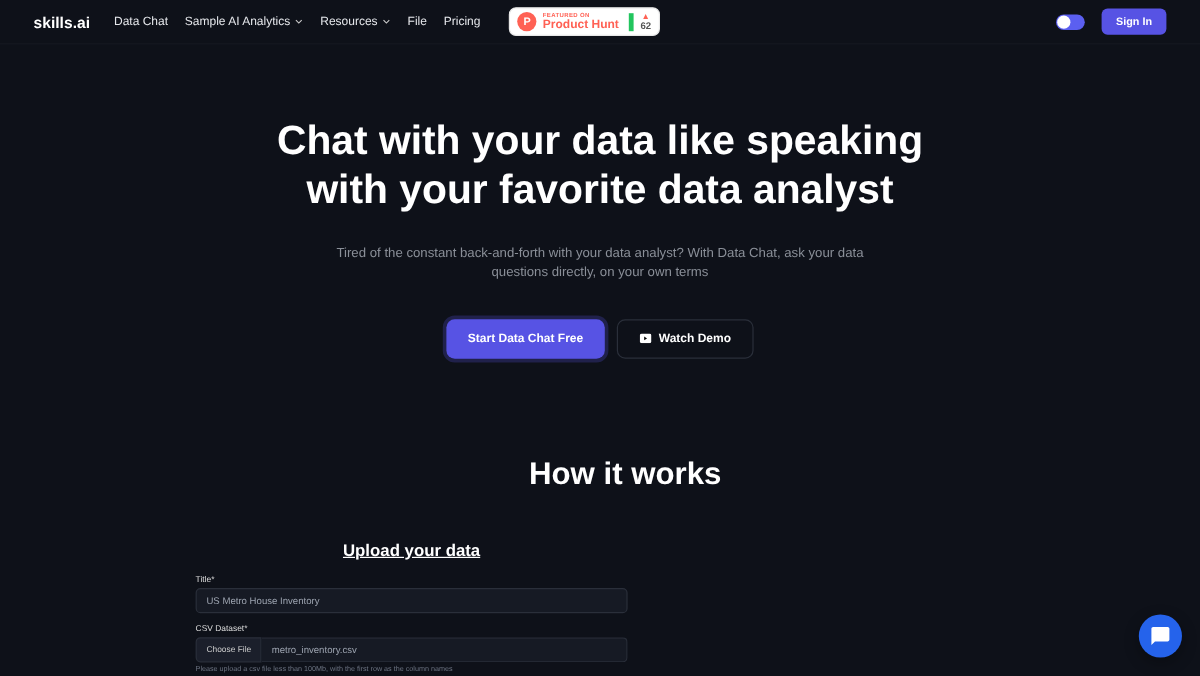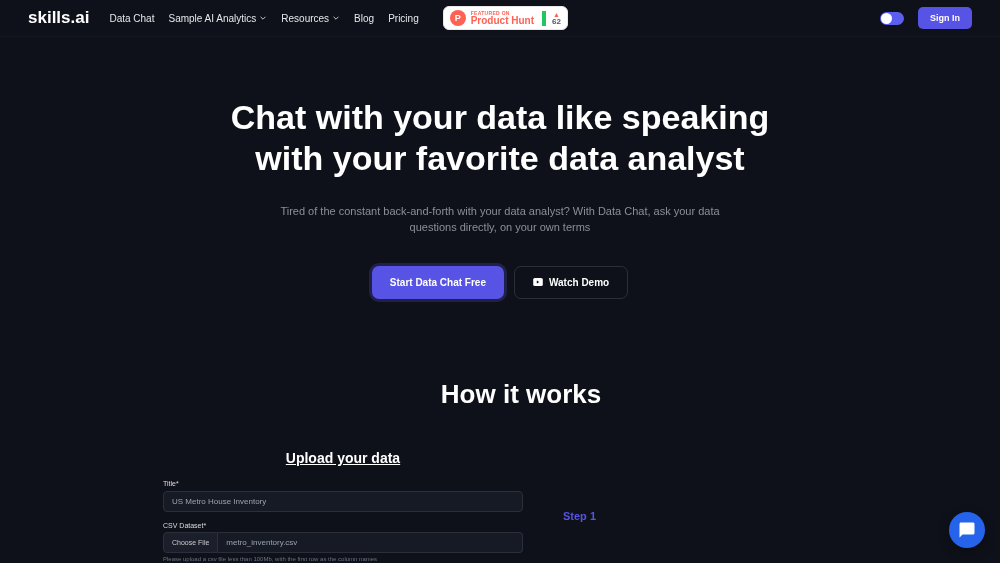--- a/index.html
+++ b/index.html
@@ -17,21 +17,21 @@
 .header {
   display: flex;
   align-items: center;
   padding: 8px 28px;
   background: #0e1119;
   height: 37px;
   border-bottom: 1px solid rgba(255,255,255,0.03);
 }
 .logo {
   font-weight: 700;
-  font-size: 17px;
+  font-size: 13px;
   color: #fff;
   margin-right: 20px;
 }
 .nav { display: flex; align-items: center; gap: 14px; }
 .nav-item {
   font-size: 10px;
   color: #e5e7eb;
   font-weight: 500;
   display: flex;
   align-items: center;
@@ -159,21 +159,21 @@
       <svg class="chev-down" viewBox="0 0 10 10">
           <path d="M2 3.5l3 3 3-3" stroke="#ccc" stroke-width="1.2" fill="none"></path>
         </svg>
     </div>
     <div class="nav-item">
       <span>Resources</span>
       <svg class="chev-down" viewBox="0 0 10 10">
           <path d="M2 3.5l3 3 3-3" stroke="#ccc" stroke-width="1.2" fill="none"></path>
         </svg>
     </div>
-    <div class="nav-item">Blog</div>
+    <div class="nav-item">File</div>
     <div class="nav-item">Pricing</div>
     <div class="ph-badge">
       <div class="ph-circle">P</div>
       <div class="ph-text">
         <span class="ph-featured">FEATURED ON</span>
         <span class="ph-name">Product Hunt</span>
       </div>
       <div class="ph-votes">
         <span class="ph-arrow">▲</span>
         <span class="ph-count">62</span>
@@ -216,21 +216,20 @@
         <label class="form-label">CSV Dataset*</label>
         <div class="file-row">
           <button class="choose-btn">Choose File</button>
           <div class="file-name">metro_inventory.csv</div>
         </div>
         <div class="form-hint">Please upload a csv file less than 100Mb, with the first row as the column names</div>
       </div>
 
     </div>
     <div class="step-info">
-      <div class="step-label">Step 1</div>
     </div>
   </div>
 </section>
 
 <div class="chat-bubble">
   <svg class="chat-icon" viewBox="0 0 24 24">
       <path d="M20 2H4c-1.1 0-2 .9-2 2v18l4-4h14c1.1 0 2-.9 2-2V4c0-1.1-.9-2-2-2z"></path>
     </svg>
 </div>
 

